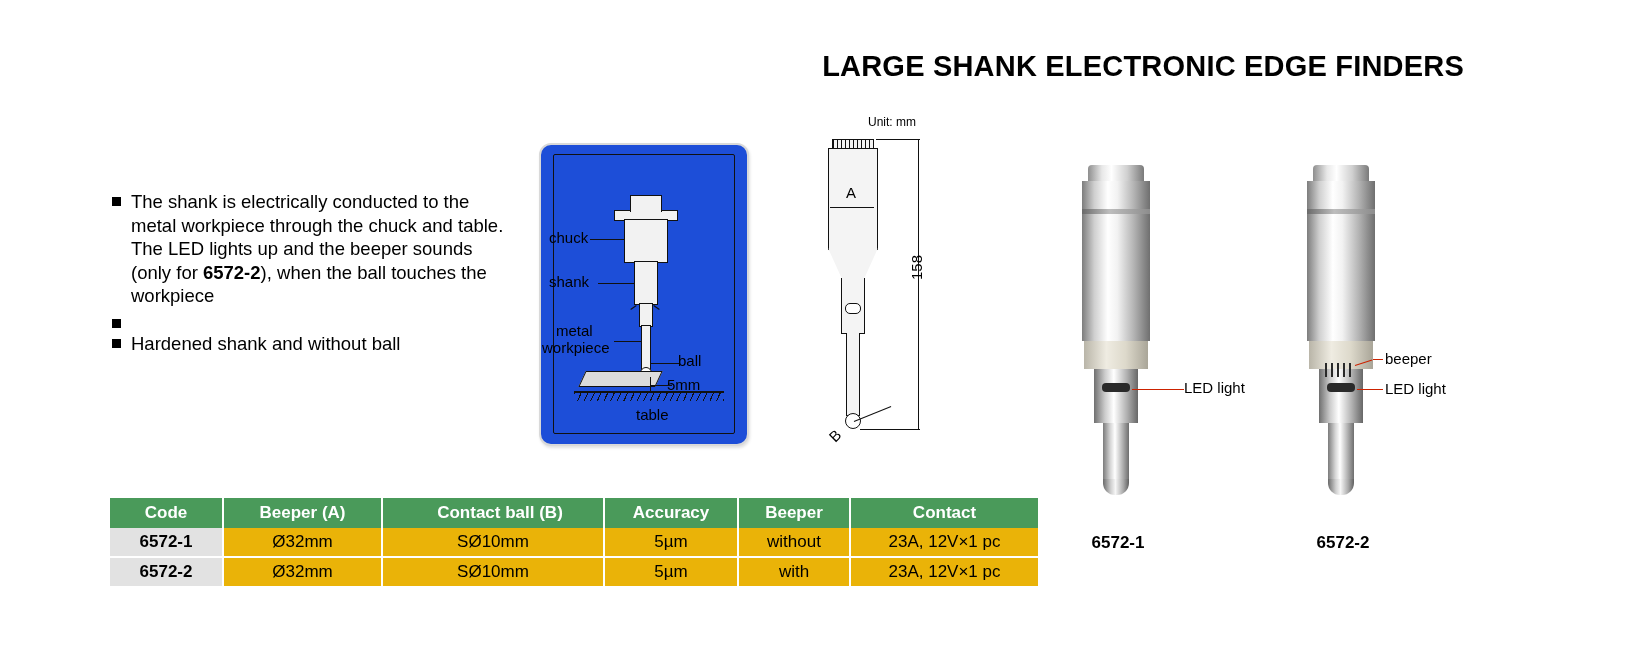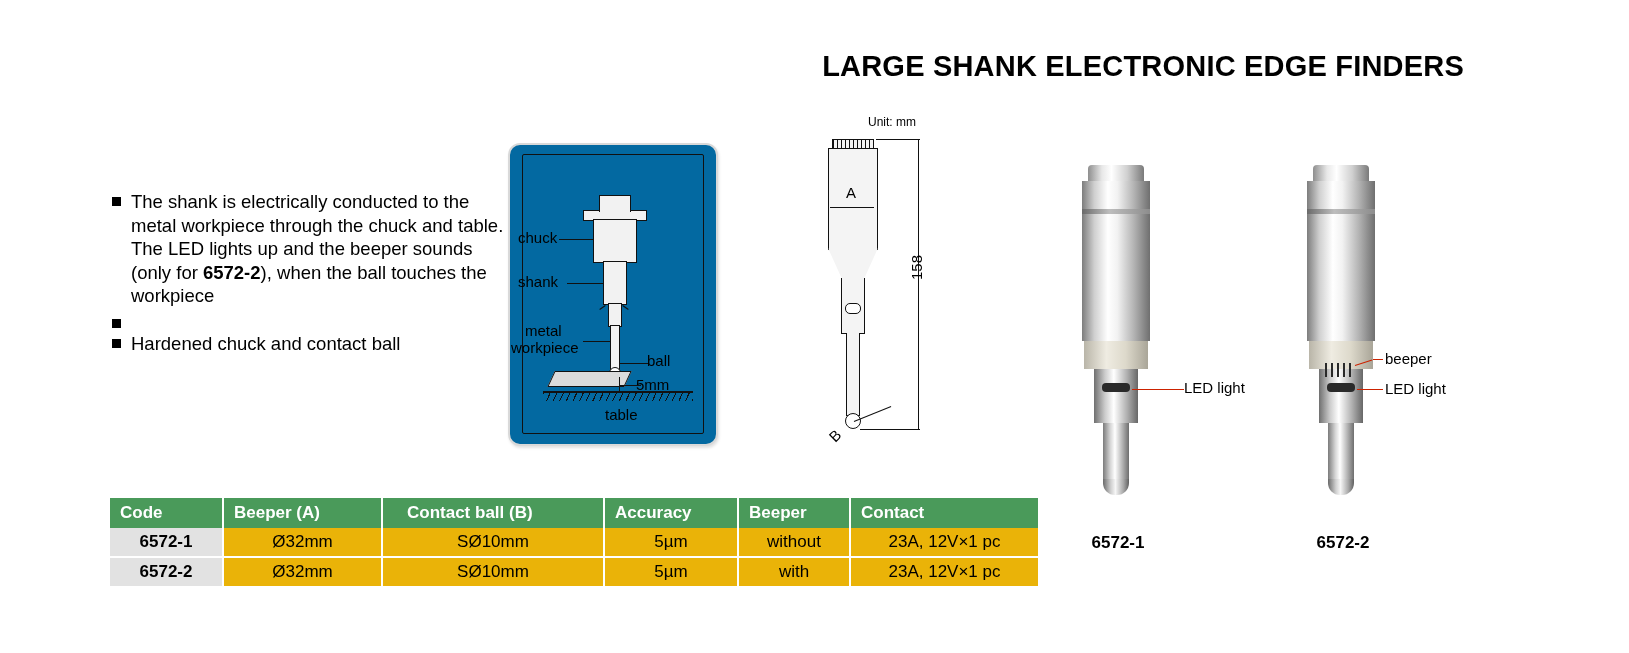--- a/index.html
+++ b/index.html
@@ -50,25 +50,25 @@
   }
   .bullet-text {
     font-size: 18.5px;
     line-height: 23.5px;
   }
   .bullet-text b { font-weight: bold; }
 
   
   .diagram-box {
     position: absolute;
-    left: 508px;
+    left: 539px;
     top: 143px;
     width: 206px;
     height: 299px;
-    background: #0369a1;
+    background: #1d4ed8;
     border: 2px solid #d9d9d9;
     border-radius: 12px;
     box-shadow: 1px 2px 3px rgba(0,0,0,0.12);
   }
   .diagram-inner {
     position: absolute;
     left: 12px; top: 9px; right: 12px; bottom: 10px;
     border: 1px solid #111;
     border-radius: 2px;
   }
@@ -112,21 +112,21 @@
   }
   table {
     border-collapse: collapse;
     font-size: 17px;
   }
   thead th {
     background: #4a9a5a;
     color: #ffffff;
     font-weight: bold;
     padding: 5px 10px;
-    text-align: left;
+    text-align: center;
     border-right: 2px solid #ffffff;
     white-space: nowrap;
   }
   thead th:last-child { border-right: none; }
   tbody td {
     padding: 4px 10px;
     text-align: center;
     border-right: 2px solid #ffffff;
     border-bottom: 2px solid #ffffff;
     white-space: nowrap;
@@ -146,21 +146,21 @@
   <div class="bullets">
     <div class="bullet-row">
       <span class="bullet-mark"></span>
       <span class="bullet-text"><span>The shank is electrically conducted to the metal workpiece through the chuck and table. The LED lights up and the beeper sounds (only for </span><b>6572-2</b><span>), when the ball touches the workpiece</span></span>
     </div>
     <div class="bullet-row">
       <span class="bullet-mark"></span>
     </div>
     <div class="bullet-row">
       <span class="bullet-mark"></span>
-      <span class="bullet-text">Hardened chuck and contact ball</span>
+      <span class="bullet-text">Hardened shank and without ball</span>
     </div>
   </div>
 
   <div class="diagram-box">
     <div class="diagram-inner">
 
       <div class="g" style="left:60px; top:55px; width:62px; height:9px;"></div>
       <div class="g" style="left:76px; top:40px; width:30px; height:16px; border-bottom:none;"></div>
 
       <div class="g" style="left:70px; top:64px; width:42px; height:42px;"></div>

